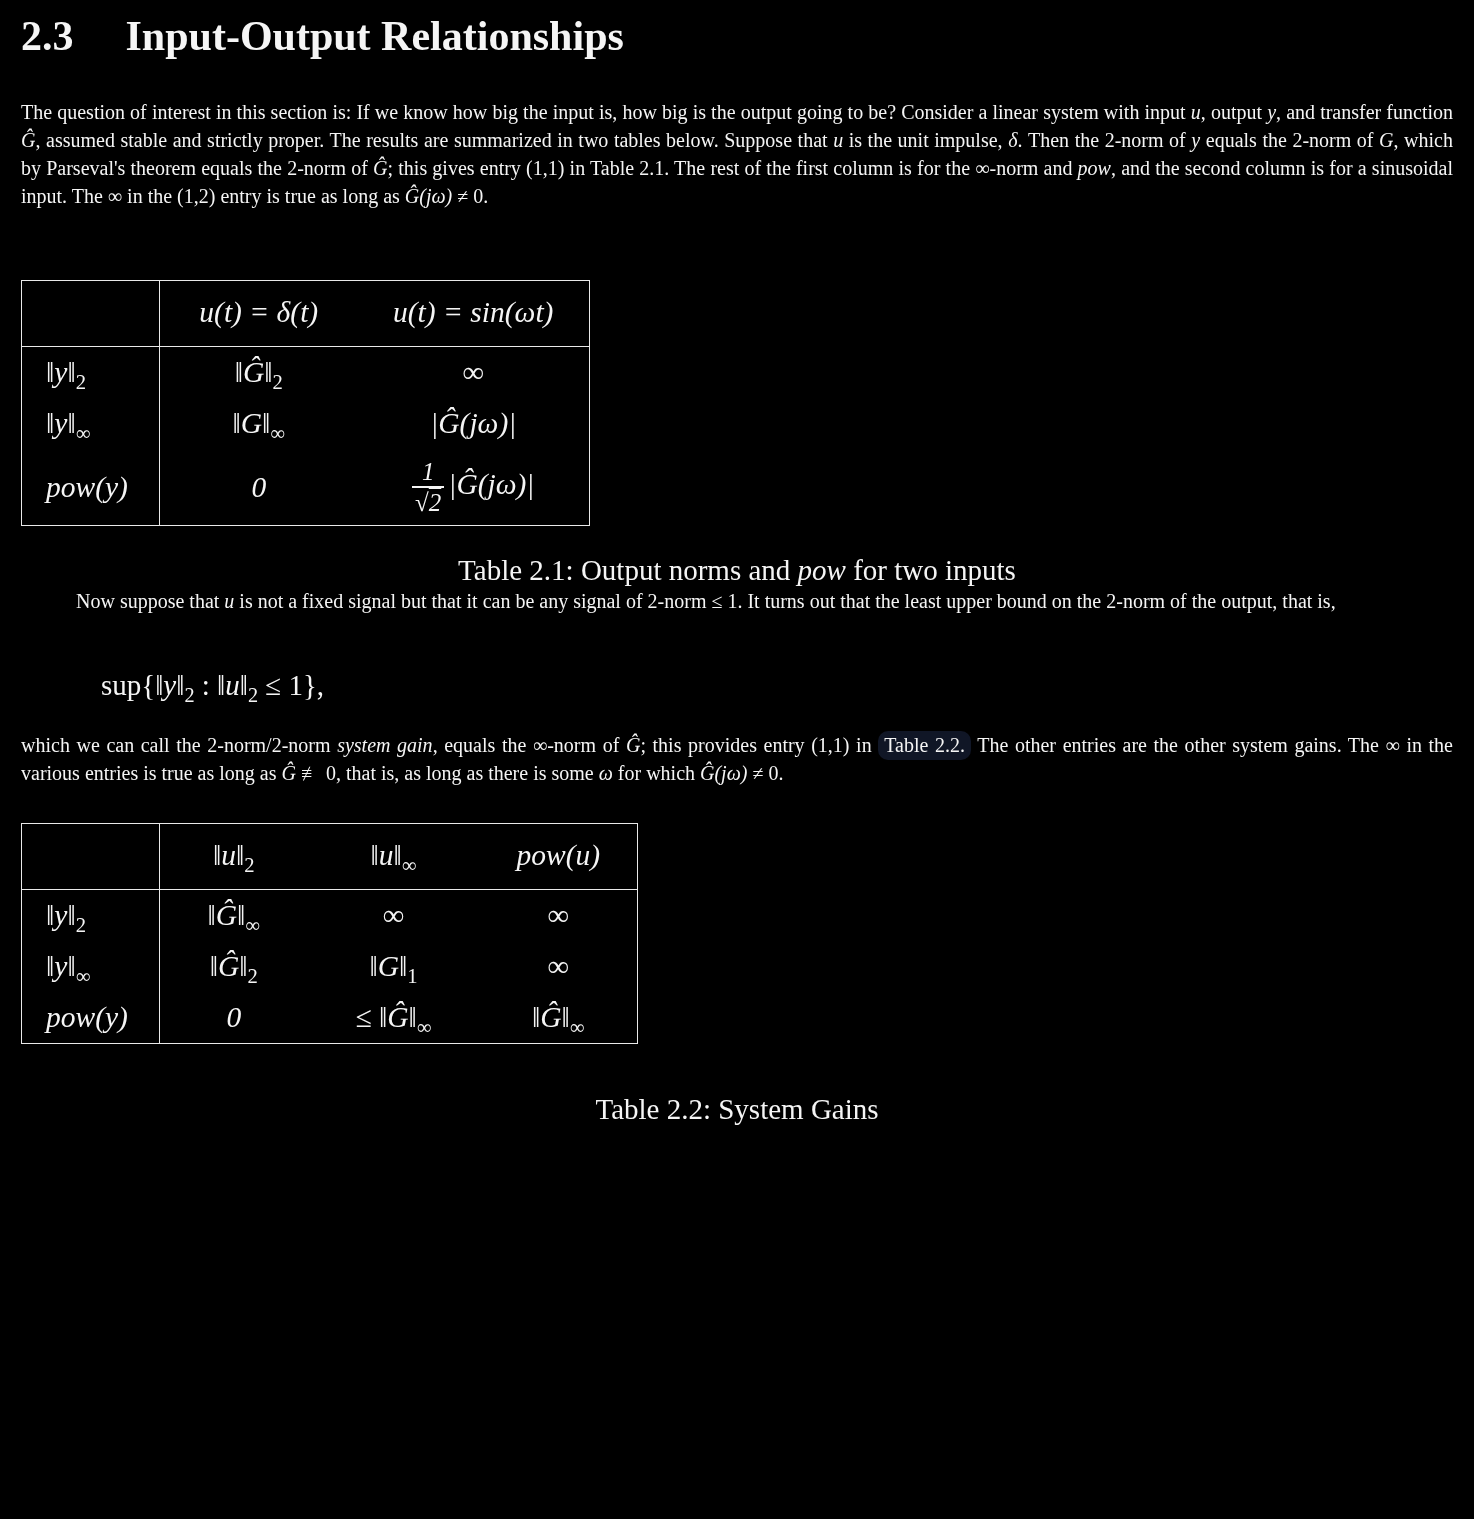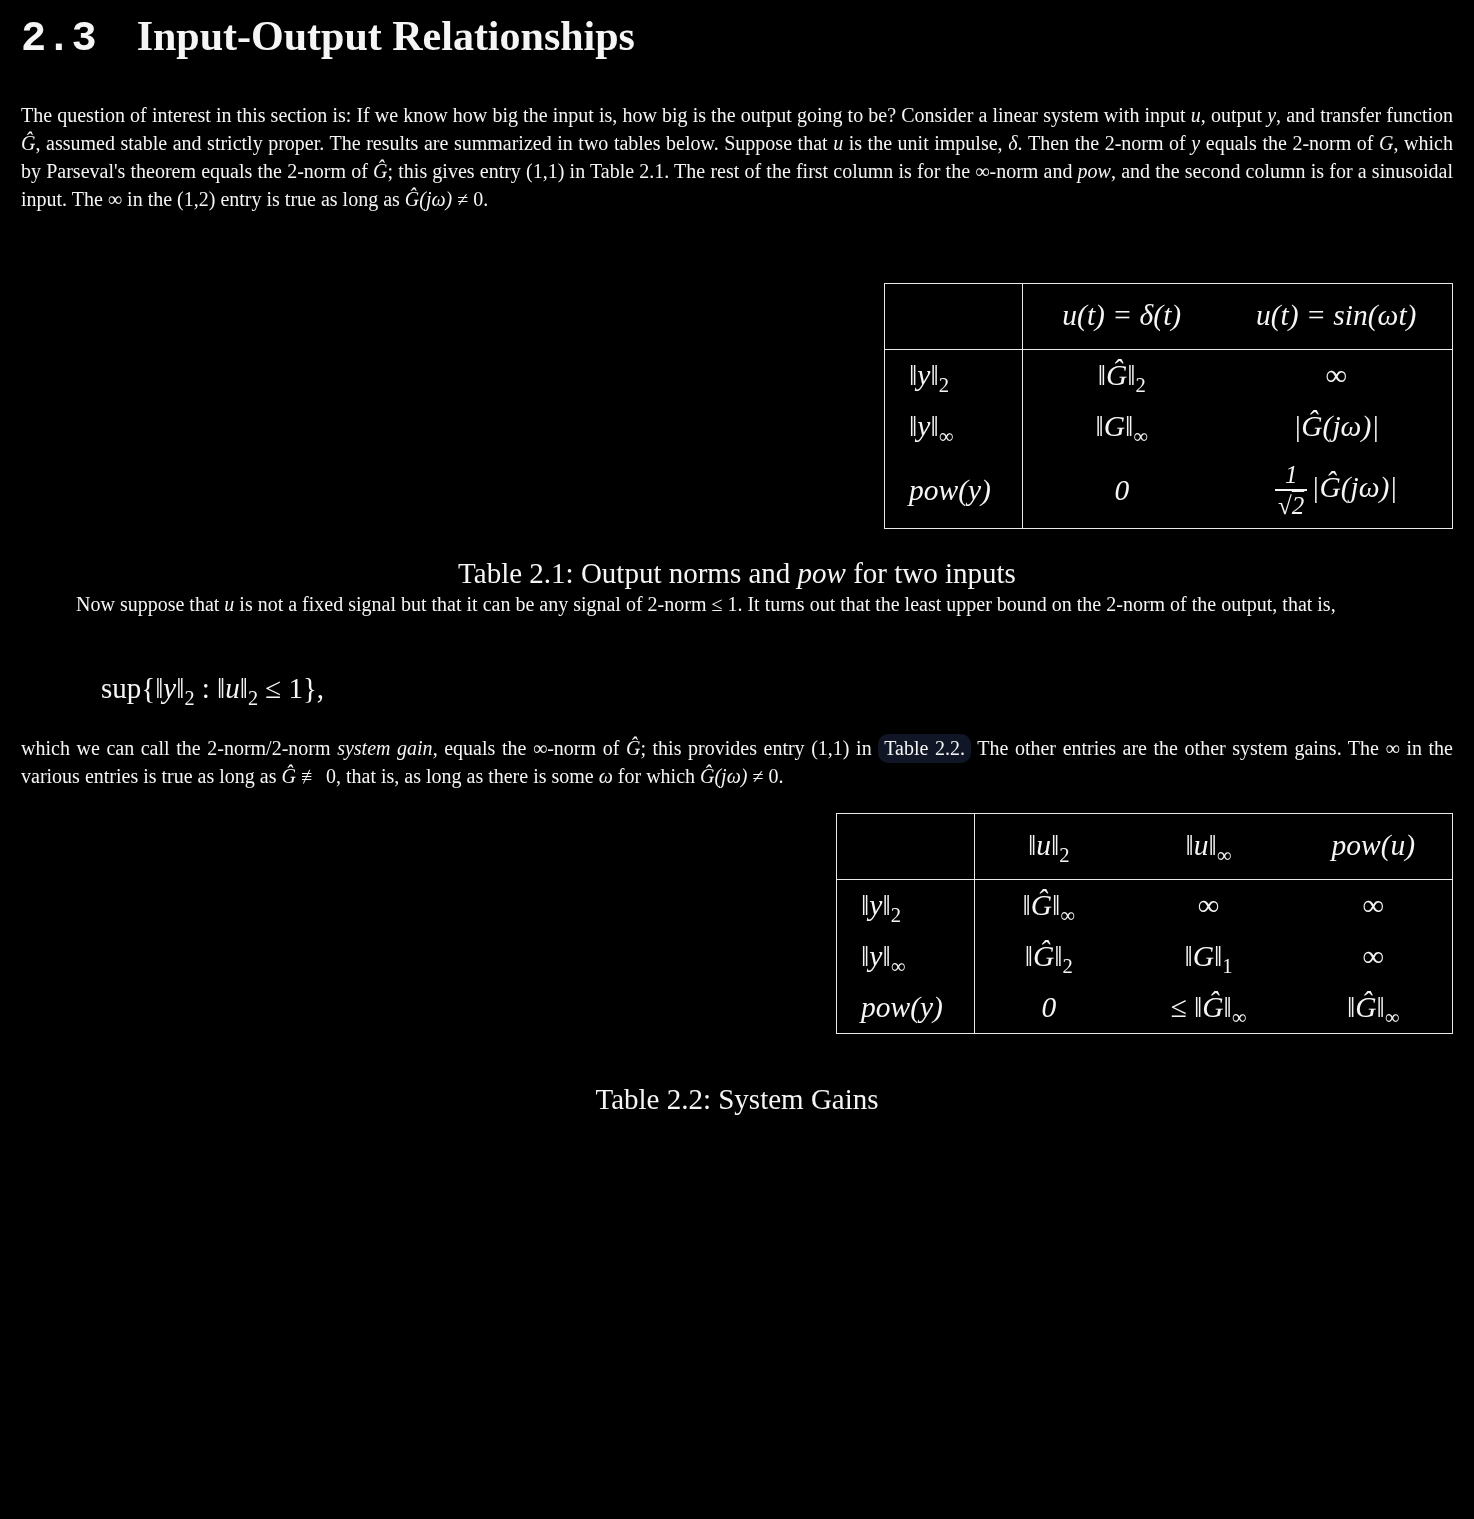--- a/index.html
+++ b/index.html
@@ -8,44 +8,44 @@
     width: 1474px; height: 1519px; overflow: hidden;
     color: var(--fg, #f5f5f5);
     font-family: "Liberation Serif", "DejaVu Serif", serif;
   }
   .page { padding: 12px 21px 0 21px; }
 
   .heading {
     font-size: 42px; line-height: 1.15; font-weight: bold;
     margin: 0 0 38px 0; display: flex; align-items: baseline;
   }
-  .heading .num { margin-right: 40px; font-family: Liberation Mono, monospace; }
+  .heading .num { margin-right: 52px; }
 
   p.body {
     font-size: 20px; line-height: 1.4; text-align: justify;
     margin: 0; color: var(--fg, #f5f5f5);
   }
   p.body.indent { text-indent: 55px; }
   .i { font-style: italic; }
   .hl {
     background: var(--hl, #101626);
     padding: 3px 6px 4px 6px;
     border-radius: 10px;
   }
 
   .formula {
     font-size: 29px; line-height: 1.3;
     margin: 52px 0 26px 80px;
   }
 
   sub { font-size: 0.7em; font-style: normal; line-height: 0; }
 
-  .tablewrap { display: flex; justify-content: flex-end; }
+  .tablewrap { display: flex; justify-content: flex-start; }
   .tw1 { margin-top: 70px; }
-  .tw2 { margin-top: 23px; }
+  .tw2 { margin-top: 36px; }
   table.mtable {
     border-collapse: collapse;
     border: 1.5px solid var(--border, #e9e9e9);
     font-size: 29.5px;
   }
   .mtable td { text-align: center; padding: 9px 14px; vertical-align: middle; }
   .mtable tr.headrow td { border-bottom: 1.5px solid var(--border, #e9e9e9); padding: 15px 14px 17px 14px; }
   .mtable td.rowlabel {
     border-right: 1.5px solid var(--border, #e9e9e9);
     text-align: left; padding-left: 24px;

